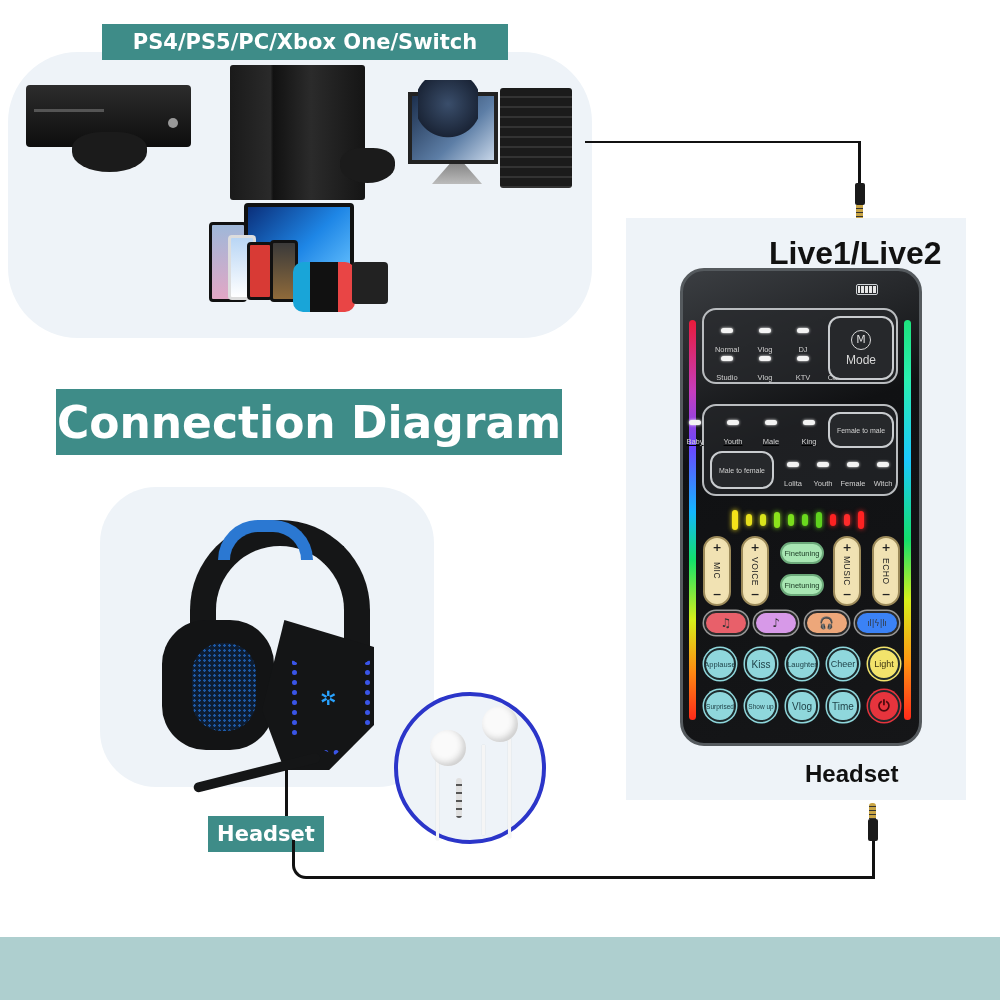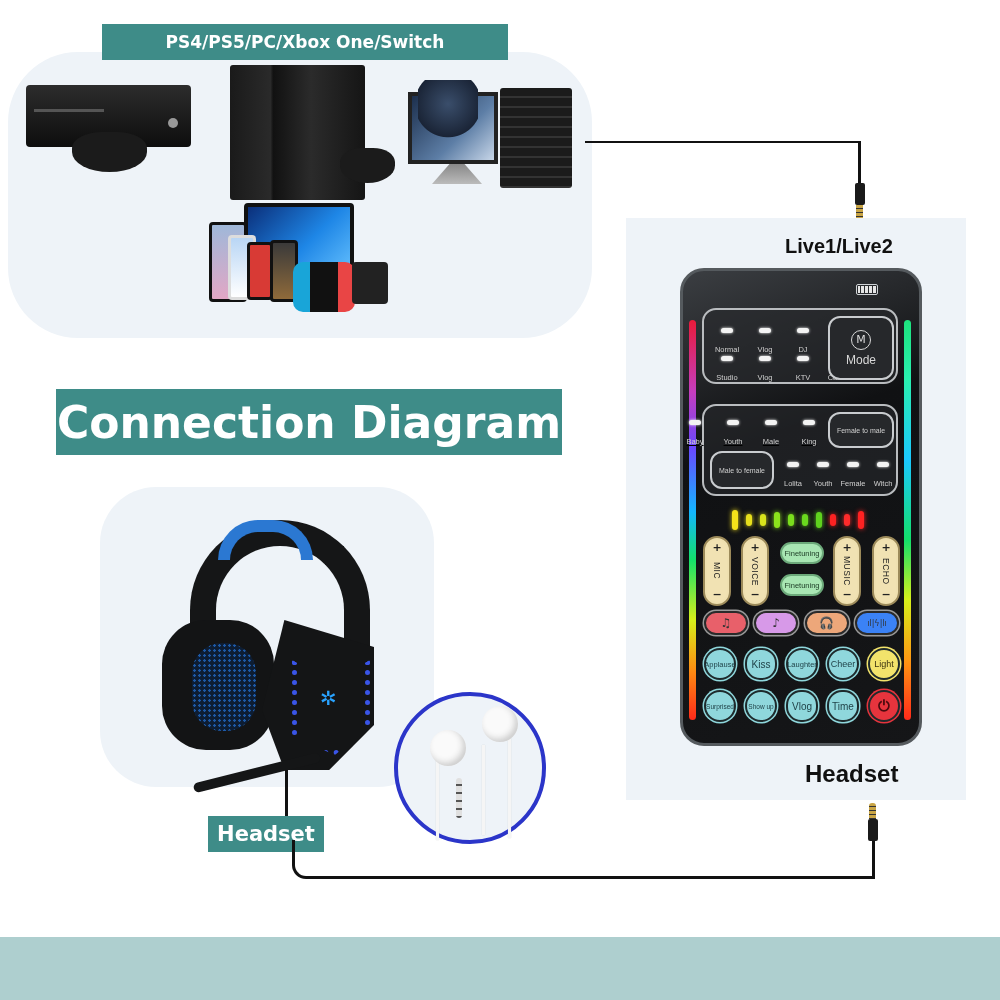--- a/index.html
+++ b/index.html
@@ -3,21 +3,21 @@
 <meta charset="utf-8">
 <style>
   * { box-sizing: border-box; margin: 0; padding: 0; }
   html, body { width: 1000px; height: 1000px; background: #ffffff; overflow: hidden; }
   body { position: relative; font-family: "DejaVu Sans", sans-serif; }
   .abs { position: absolute; }
 
   
   .devices-panel { left: 8px; top: 52px; width: 584px; height: 286px; background: #eef3f8; border-radius: 70px; }
   .tag { background: #3e8c88; color: #fff; font-weight: bold; display: flex; align-items: center; justify-content: center; white-space: nowrap; }
-  .tag-devices { left: 102px; top: 24px; width: 406px; height: 36px; font-size: 17px; }
+  .tag-devices { left: 102px; top: 24px; width: 406px; height: 36px; font-size: 21px; }
   .tag-title { left: 56px; top: 389px; width: 506px; height: 66px; font-size: 44px; }
   .tag-headset { left: 208px; top: 816px; width: 116px; height: 36px; font-size: 21px; }
 
   
   .xbox-console { left: 26px; top: 85px; width: 165px; height: 62px; background: linear-gradient(180deg,#2c2c2c,#0d0d0d); border-radius: 4px; }
   .xbox-console::after { content: ""; position: absolute; left: 8px; top: 24px; width: 70px; height: 3px; background: #555; }
   .xbox-logo { left: 168px; top: 118px; width: 10px; height: 10px; border-radius: 50%; background: #999; }
   .controller { background: #1b1b1b; border-radius: 40% 40% 50% 50%; }
   .xbox-pad { left: 72px; top: 132px; width: 75px; height: 40px; }
   .ps4-console { left: 230px; top: 65px; width: 135px; height: 135px; background: linear-gradient(90deg,#1a1a1a,#2a2a2a 30%,#111 32%,#2b2b2b 60%,#151515); border-radius: 3px; }
@@ -46,21 +46,21 @@
   .jack-bot-tip { left: 869px; top: 803px; width: 7px; height: 16px; border-radius: 3px 3px 0 0; }
   .jack-bot-body { left: 868px; top: 819px; width: 10px; height: 22px; }
   .cable-bot-v { left: 872px; top: 840px; width: 3px; height: 38px; }
   .cable-bot-h { left: 313px; top: 876px; width: 562px; height: 3px; }
   .cable-bot-curve { left: 292px; top: 840px; width: 24px; height: 39px; border-left: 3px solid #111; border-bottom: 3px solid #111; border-radius: 0 0 0 14px; }
   .cable-head { left: 285px; top: 770px; width: 12px; height: 72px; border-left: 3px solid #111; }
 
   
   .device-panel { left: 626px; top: 218px; width: 340px; height: 582px; background: #eef3f8; }
   .label-dark { color: #111; font-weight: bold; font-family: "Liberation Sans", sans-serif; }
-  .label-live { left: 769px; top: 235px; font-size: 20px; margin-left: 16px; }
+  .label-live { left: 769px; top: 235px; font-size: 32px; }
   .label-headset-r { left: 805px; top: 760px; font-size: 24px; }
   .device { left: 680px; top: 268px; width: 242px; height: 478px; background: linear-gradient(160deg,#3b3e42,#101113 35%,#151618); border-radius: 24px; border: 3px solid #555a5e; }
   .rgb-left { left: 689px; top: 320px; width: 7px; height: 400px; border-radius: 4px;
     background: linear-gradient(180deg,#e91b3a 0%,#c53dbe 18%,#6a48ff 32%,#13b6ff 48%,#13e06a 60%,#d7f01a 75%,#ff8a12 88%,#ff2a1a 100%); }
   .rgb-right { left: 904px; top: 320px; width: 7px; height: 400px; border-radius: 4px;
     background: linear-gradient(180deg,#1de37d 0%,#29f0b0 15%,#1bc8ff 35%,#13e06a 55%,#d7f01a 70%,#ff9812 85%,#ff2a1a 100%); }
   .battery { left: 856px; top: 284px; width: 22px; height: 11px; border: 1px solid #cfd3d6; border-radius: 2px;
     background: repeating-linear-gradient(90deg,#e6e6e6 0 3px,transparent 3px 4px); background-clip: content-box; padding: 1px; }
 
   .group { border: 2px solid #b9bcbf; border-radius: 14px; background: rgba(40,42,45,.6); }

